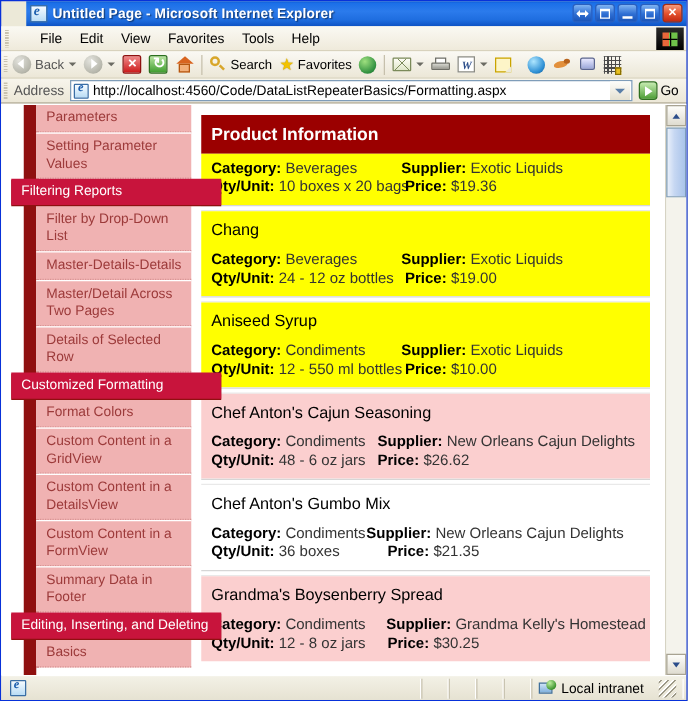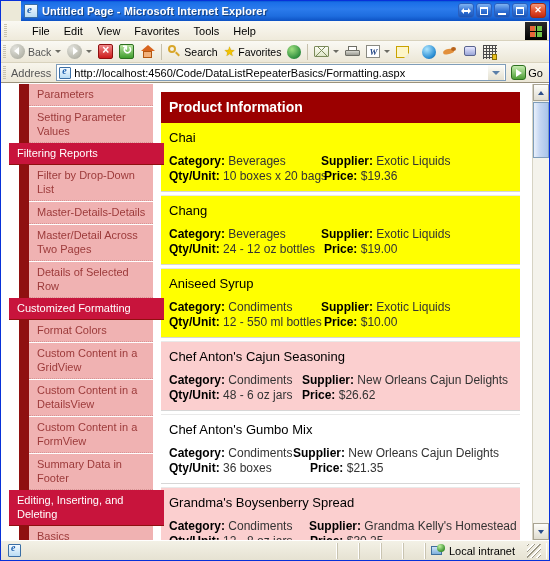--- a/index.html
+++ b/index.html
@@ -199,21 +199,21 @@
   
   .sidebar{
     width:152px;flex:0 0 152px;background:#fff;position:relative;
     padding-left:18px;box-sizing:border-box;
   }
   .spine{position:absolute;left:18px;top:0;bottom:0;width:10px;background:#8f1010;}
   .nav{position:relative;margin-left:0;}
   .nav-head{
     background:#c8143c;color:#fff;font-size:11px;line-height:14px;
     padding:3px 6px 4px 8px;margin-left:-10px;box-sizing:border-box;
-    width:155px;position:relative;
+    width:168px;position:relative;
     box-shadow:0 1px 0 #8f1010;
   }
   .nav-item{
     background:#f0b2b2;color:#9c3a3a;font-size:11px;line-height:14px;
     padding:3px 6px 4px 8px;margin-left:10px;width:124px;box-sizing:border-box;
     border-bottom:1px dotted #d89494;
     border-top:1px solid #fff;
   }
   .nav-item:first-child{border-top:none;}
   
@@ -430,21 +430,20 @@
           <div class="nav-item">Basics</div>
 
         </div>
       </div>
 
       <div class="content">
         <div class="dl-header">Product Information</div>
 
         <div class="dl-row norm">
           <div class="rowinner">
-            <div class="prod-name">Chai</div>
             <div class="prod-line">
               <span class="f1" style="width:152px;"><b>Category:</b>
                 <span>Beverages</span></span><b>Supplier:</b>
               <span>Exotic Liquids</span>
             </div>
             <div class="prod-line">
               <span class="f1" style="width:155px;"><b>Qty/Unit:</b>
                 <span>10 boxes x 20 bags</span></span><b>Price:</b>
               <span>$19.36</span>
             </div>

